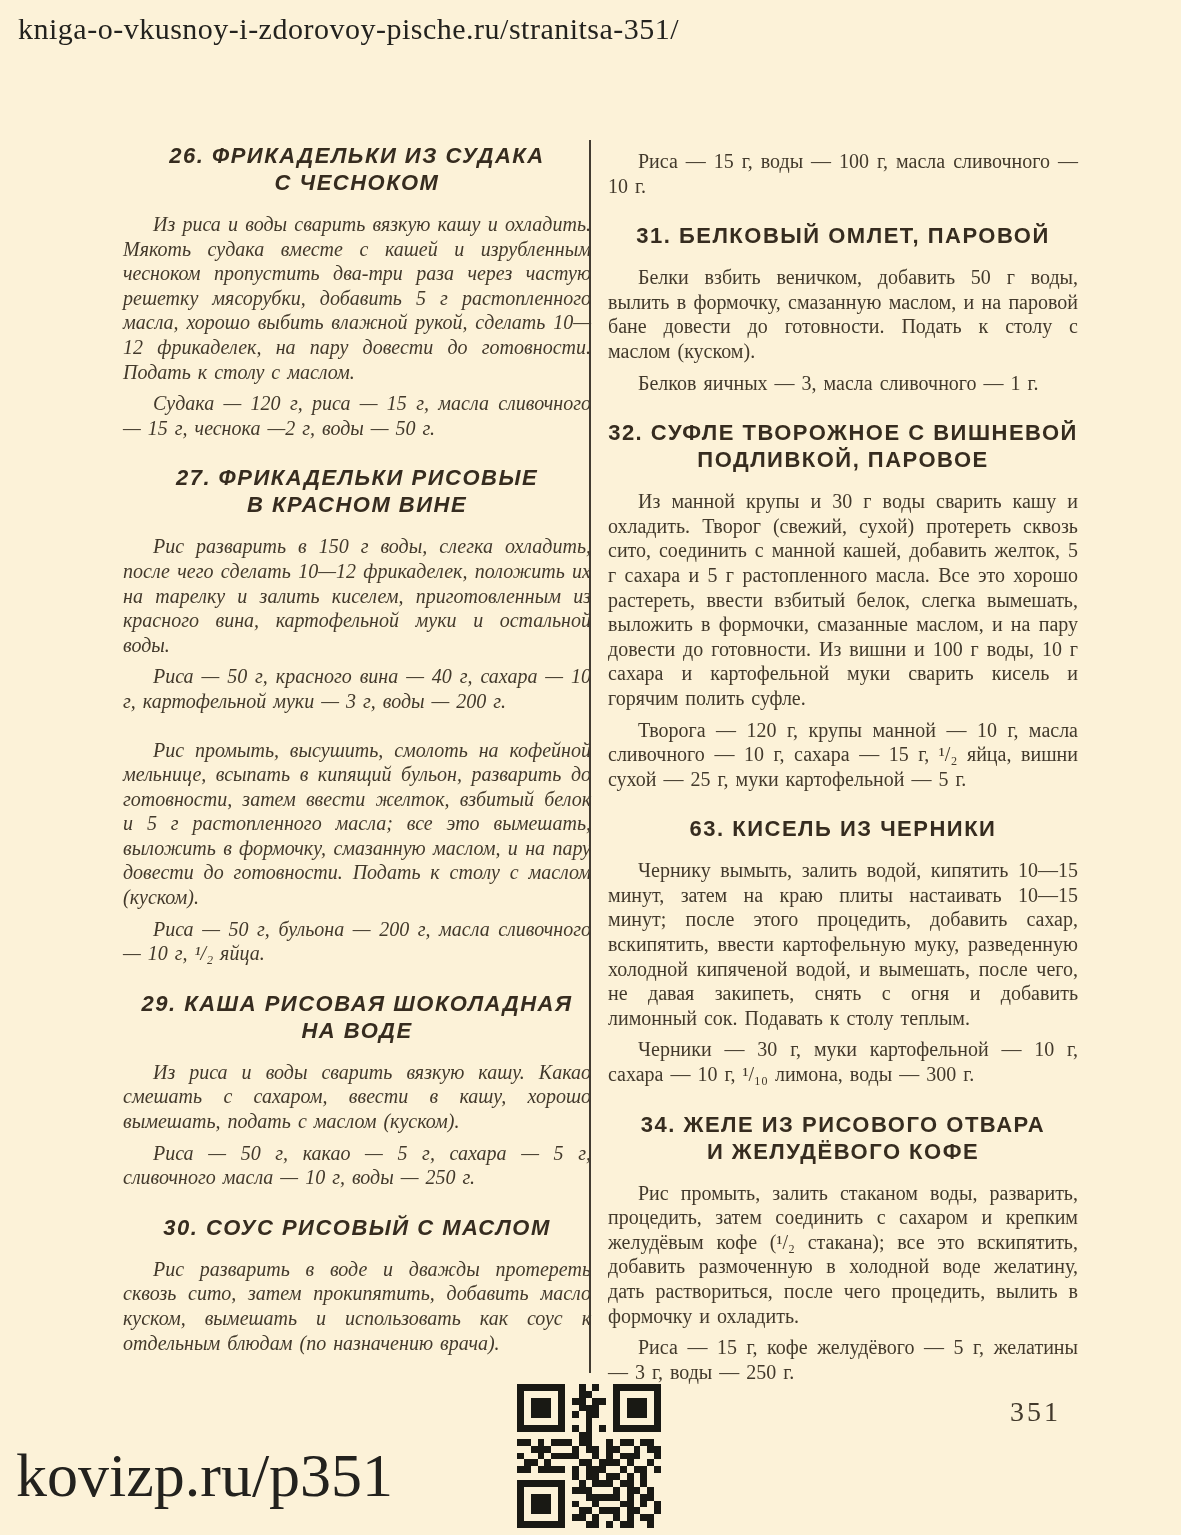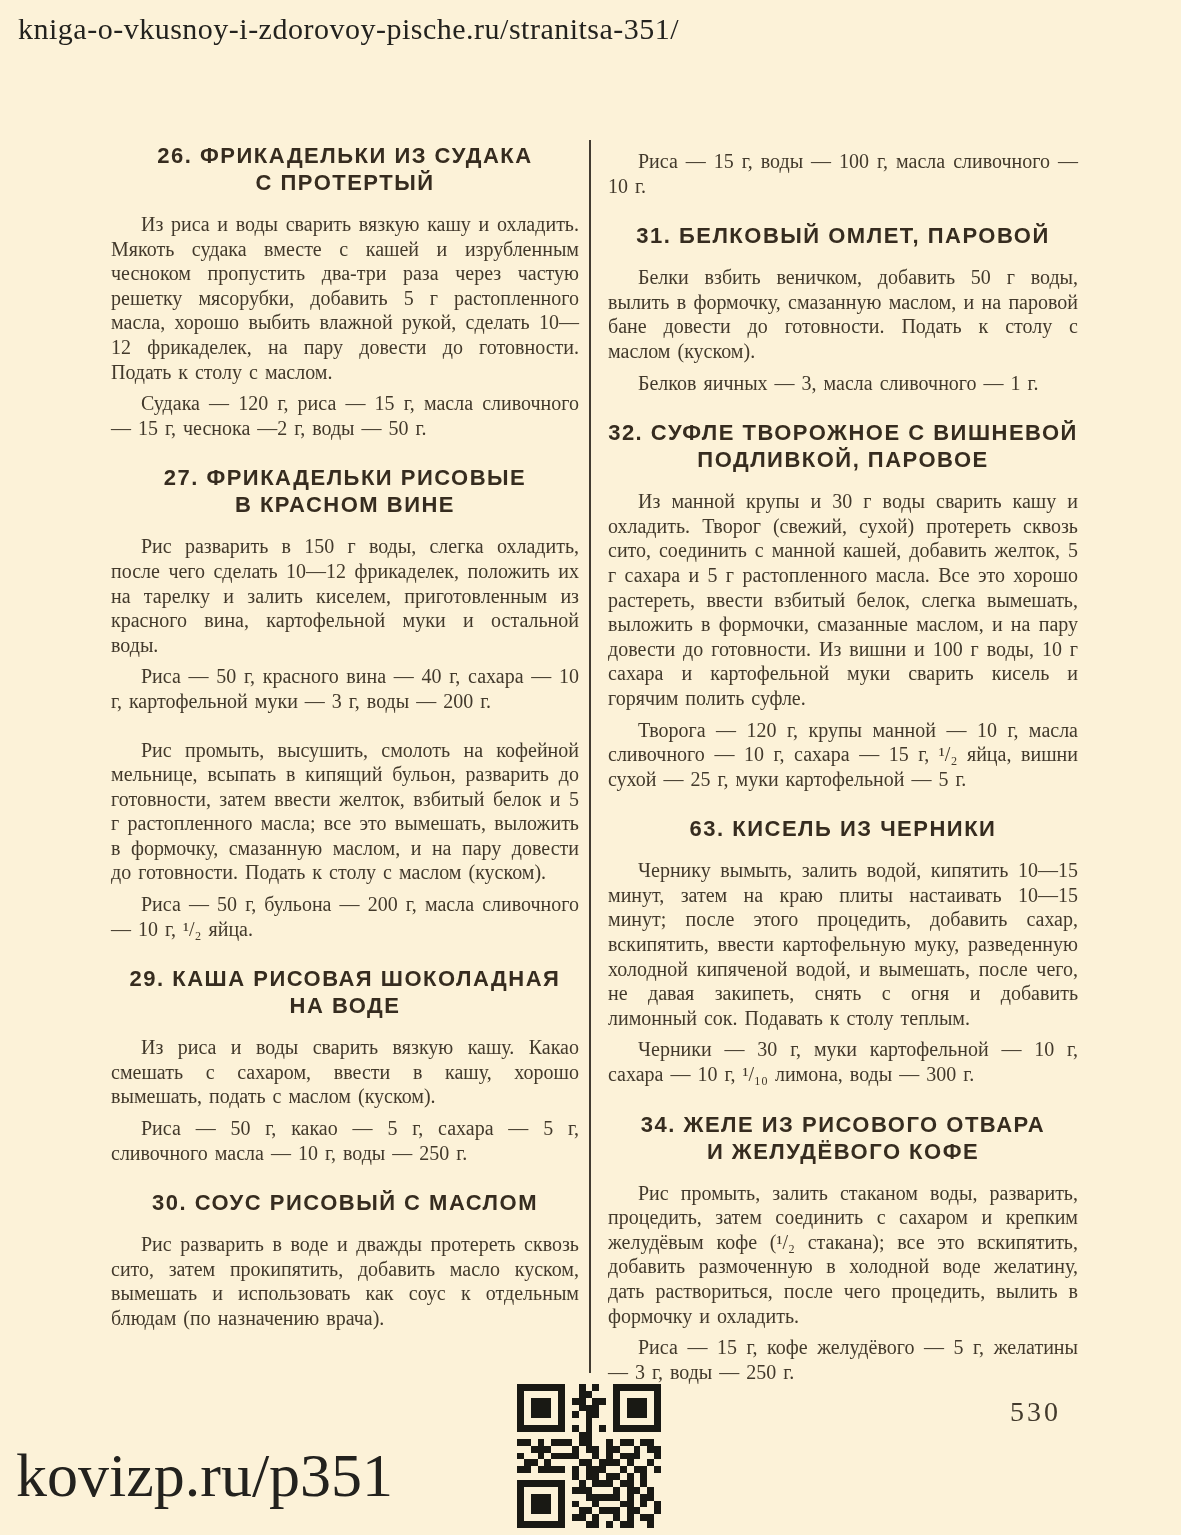--- a/index.html
+++ b/index.html
@@ -15,21 +15,21 @@
     background:var(--bg);
     font-family:"Liberation Serif","DejaVu Serif",serif;
     color:var(--body-text);
   }
   .site-url{
     position:absolute;left:18px;top:12px;
     font-size:30px;letter-spacing:.5px;color:var(--ink);
     white-space:nowrap;
   }
   .column{position:absolute;top:142px;}
-  .column-left{left:104px;width:482px;}
+  .column-left{left:116px;width:482px;font-style:italic;}
   .column-right{left:601px;width:484px;}
   .divider{
     position:absolute;left:589px;top:140px;width:2px;height:1233px;
     background:var(--divider);
   }
   .recipe-title{
     font-family:"Liberation Sans","DejaVu Sans",sans-serif;
     font-weight:bold;font-size:22px;line-height:27px;letter-spacing:1.5px;
     text-align:center;color:var(--heading-text);
     margin:24px 0 16px;
@@ -56,21 +56,21 @@
 </style>
 </head>
 <body style="--bg: #fcf2d8; --body-text: #42392b; --heading-text: #362c1f; --divider: #423c32; --ink: #23221e;">
 
 <div class="site-url">kniga-o-vkusnoy-i-zdorovoy-pische.ru/stranitsa-351/</div>
 
 <div class="column column-left" id="col-left">
     <section class="recipe">
       <h2 class="recipe-title">
         <span class="title-line">26. ФРИКАДЕЛЬКИ ИЗ СУДАКА</span>
-        <span class="title-line">С ПРОТЕРТЫЙ</span>
+        <span class="title-line">С ЧЕСНОКОМ</span>
       </h2>
       <p class="recipe-par">Из риса и воды сварить вязкую кашу и охладить. Мякоть судака вместе с кашей и изрубленным чесноком пропустить два-три раза через частую решетку мясорубки, добавить 5 г растопленного масла, хорошо выбить влажной рукой, сделать 10—12 фрикаделек, на пару довести до готовности. Подать к столу с маслом.</p>
       <p class="recipe-par">Судака — 120 г, риса — 15 г, масла сливочного — 15 г, чеснока —2 г, воды — 50 г.</p>
     </section>
     <section class="recipe">
       <h2 class="recipe-title">
         <span class="title-line">27. ФРИКАДЕЛЬКИ РИСОВЫЕ</span>
         <span class="title-line">В КРАСНОМ ВИНЕ</span>
       </h2>
       <p class="recipe-par">Рис разварить в 150 г воды, слегка охладить, после чего сделать 10—12 фрикаделек, положить их на тарелку и залить киселем, приготовленным из красного вина, картофельной муки и остальной воды.</p>
@@ -369,13 +369,13 @@
     <rect x="5" y="20" width="1" height="1" fill="#191914"></rect>
     <rect x="6" y="20" width="1" height="1" fill="#191914"></rect>
     <rect x="10" y="20" width="1" height="1" fill="#191914"></rect>
     <rect x="11" y="20" width="1" height="1" fill="#191914"></rect>
     <rect x="13" y="20" width="1" height="1" fill="#191914"></rect>
     <rect x="15" y="20" width="1" height="1" fill="#191914"></rect>
     <rect x="16" y="20" width="1" height="1" fill="#191914"></rect>
     <rect x="19" y="20" width="1" height="1" fill="#191914"></rect>
   </svg>
 
-<div class="page-number">530</div>
+<div class="page-number">351</div>
 
 </body></html>

